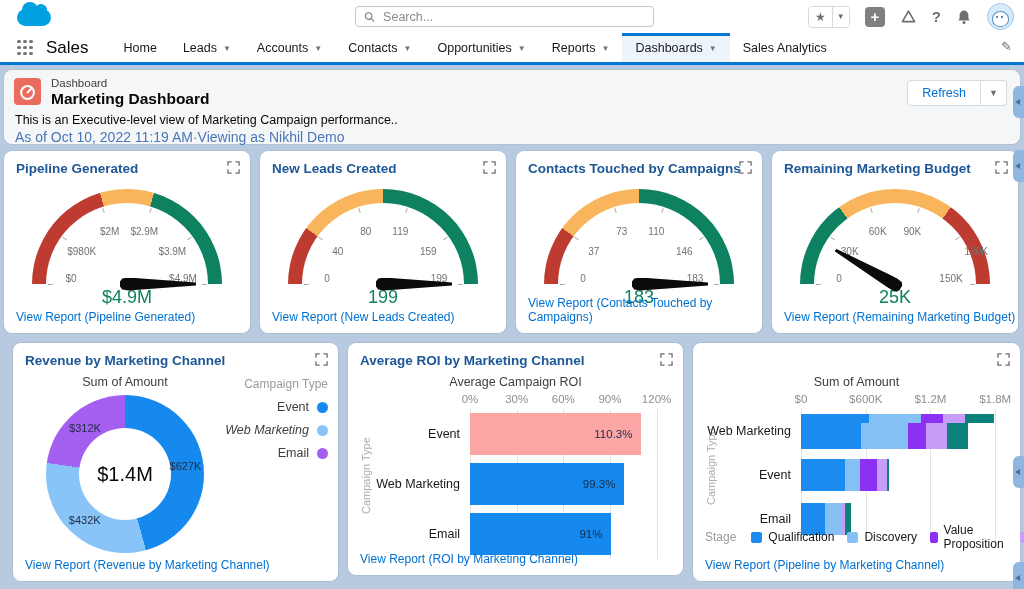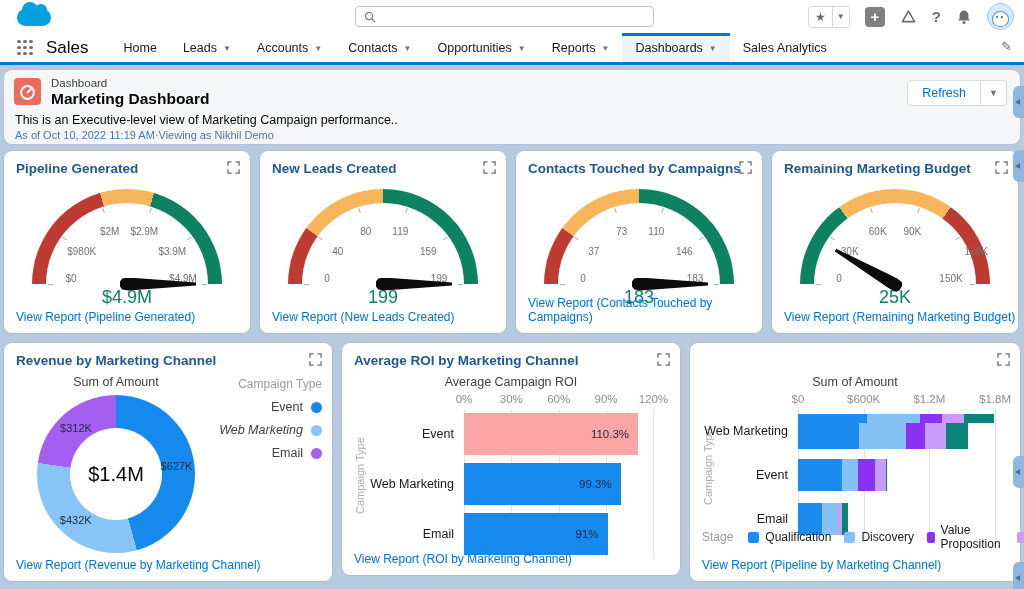--- a/index.html
+++ b/index.html
@@ -36,21 +36,21 @@
   .nav-item.active{background:#EEF4FB;box-shadow:inset 0 3px 0 #0176D3;}
   .pencil{position:absolute;right:12px;top:6px;color:#706E6B;font-size:13px;}
 
   
   .body{padding:5px 4px 0 4px;}
   .dash-header{position:relative;height:74px;background:#F5F6F8;border-radius:8px;margin-bottom:7px;box-shadow:0 0 0 1px rgba(0,0,0,0.04);}
   .dash-ic{position:absolute;left:10px;top:8px;width:27px;height:27px;border-radius:4px;background:#EA6C5F;}
   .dash-type{position:absolute;left:47px;top:7px;font-size:11.5px;color:#3E3E3C;}
   .dash-title{position:absolute;left:47px;top:20px;font-size:15.5px;font-weight:bold;color:#080707;}
   .dash-desc{position:absolute;left:11px;top:43px;font-size:12.5px;color:#080707;}
-  .dash-asof{position:absolute;left:11px;top:59px;font-size:11px;color:#4A77B8;}
+  .dash-asof{position:absolute;left:11px;top:59px;font-size:14px;color:#4A77B8;}
   .refresh-group{position:absolute;right:13px;top:10px;display:flex;height:26px;}
   .refresh-main{background:#fff;border:1px solid #D5DAE0;border-radius:4px 0 0 4px;color:#0070D2;font-size:12.5px;padding:0 14px;line-height:24px;}
   .refresh-caret{background:#fff;border:1px solid #D5DAE0;border-left:none;border-radius:0 4px 4px 0;width:25px;text-align:center;color:#706E6B;font-size:9px;line-height:24px;}
 
   .row{display:flex;gap:10px;}
   .row1{margin-bottom:10px;}
   .card{position:relative;background:#fff;border-radius:8px;box-shadow:0 0 0 1px rgba(0,0,0,0.05);}
   .gauge-card{width:246px;height:182px;}
   .card-title{position:absolute;left:12px;top:10px;font-size:13.5px;font-weight:bold;color:#1D5796;}
   .expand{position:absolute;right:10px;top:10px;width:13px;height:13px;cursor:pointer;}
@@ -59,21 +59,21 @@
   
   .gauge{position:absolute;left:50%;top:38px;margin-left:-95px;width:190px;height:95px;}
   .arc{position:absolute;left:0;top:0;width:190px;height:95px;border-radius:190px 190px 0 0;}
   .arc-hole{position:absolute;left:14px;top:14px;width:162px;height:81px;border-radius:162px 162px 0 0;background:#fff;}
   .tickmark{position:absolute;width:5px;height:1px;background:#ABABAB;}
   .ticklab{position:absolute;font-size:10px;color:#717171;transform:translate(-50%,-50%);white-space:nowrap;}
   .needle{position:absolute;width:76px;height:13px;background:#0b0b0b;clip-path:polygon(0 30%,3% 8%,11% 0,100% 39%,100% 61%,11% 100%,3% 92%,0 70%);z-index:3;}
   .gauge-value{position:absolute;left:0;right:0;top:136px;text-align:center;font-size:18px;color:#0E8160;}
 
   
-  .donut-card{width:328px;height:238px;}
+  .donut-card{width:328px;height:238px;margin-left:9px;}
   .roi-card{width:338px;height:232px;text-decoration:underline;}
   .pipe-card{width:330px;height:238px;}
   .chart-subtitle{font-size:12.5px;color:#3E3E3C;text-align:center;}
 
   .donut-body{position:absolute;left:12px;right:10px;top:32px;display:flex;}
   .donut-col{width:200px;}
   .donut-wrap{position:relative;width:158px;height:158px;margin:6px auto 0;}
   .donut{position:absolute;inset:0;border-radius:50%;}
   .donut-hole{position:absolute;left:33px;top:33px;width:92px;height:92px;border-radius:50%;background:#fff;display:flex;align-items:center;justify-content:center;font-size:20px;color:#080707;}
   .slice-label{position:absolute;transform:translate(-50%,-50%);font-size:11px;color:#1f2b43;z-index:2;}
@@ -113,20 +113,21 @@
 
 <div class="page">
 
   <div class="topbar">
     <div class="cloud"></div>
     <div class="searchbox">
       <svg width="12" height="12" viewBox="0 0 12 12">
           <circle cx="5" cy="5" r="3.6" fill="none" stroke="#7a7a7a" stroke-width="1.2"></circle>
           <line x1="7.8" y1="7.8" x2="11" y2="11" stroke="#7a7a7a" stroke-width="1.2"></line>
         </svg>
+      <input type="text" placeholder="Search..." style="">
     </div>
     <div class="top-actions">
       <div class="fav-group">
         <span class="fav-star">★</span>
         <span class="fav-caret">▼</span>
       </div>
       <div class="plus-btn">+</div>
       <svg width="17" height="16" viewBox="0 0 17 16">
           <path d="M8.5 2.2 L14.6 12.6 H2.4 Z" fill="none" stroke="#706E6B" stroke-width="1.6" stroke-linejoin="round"></path>
         </svg>

